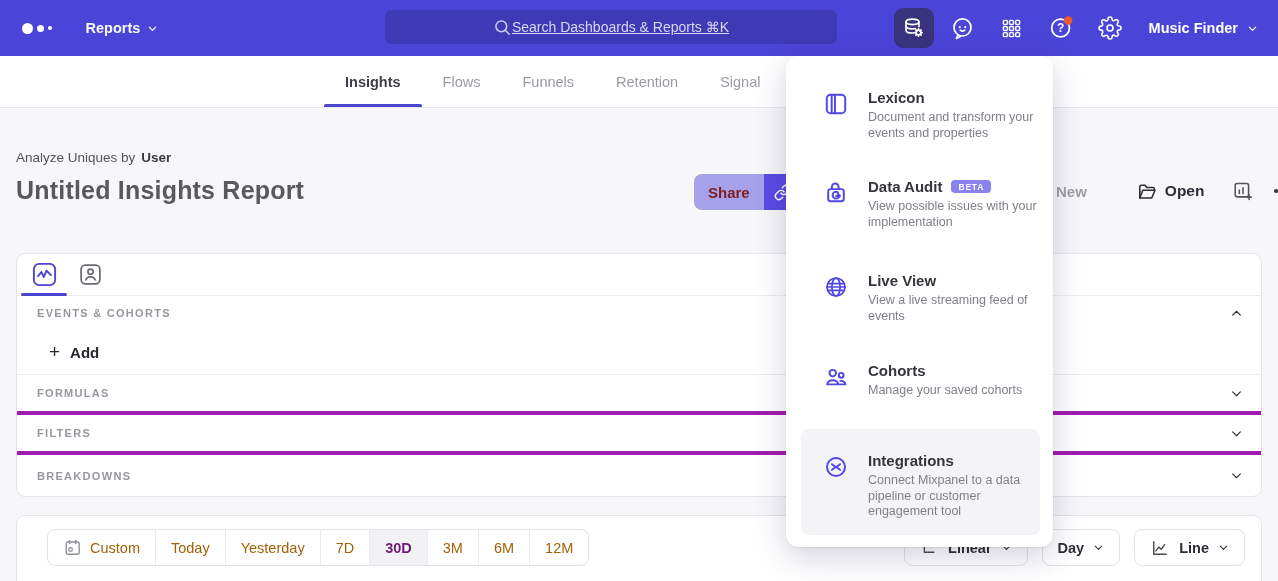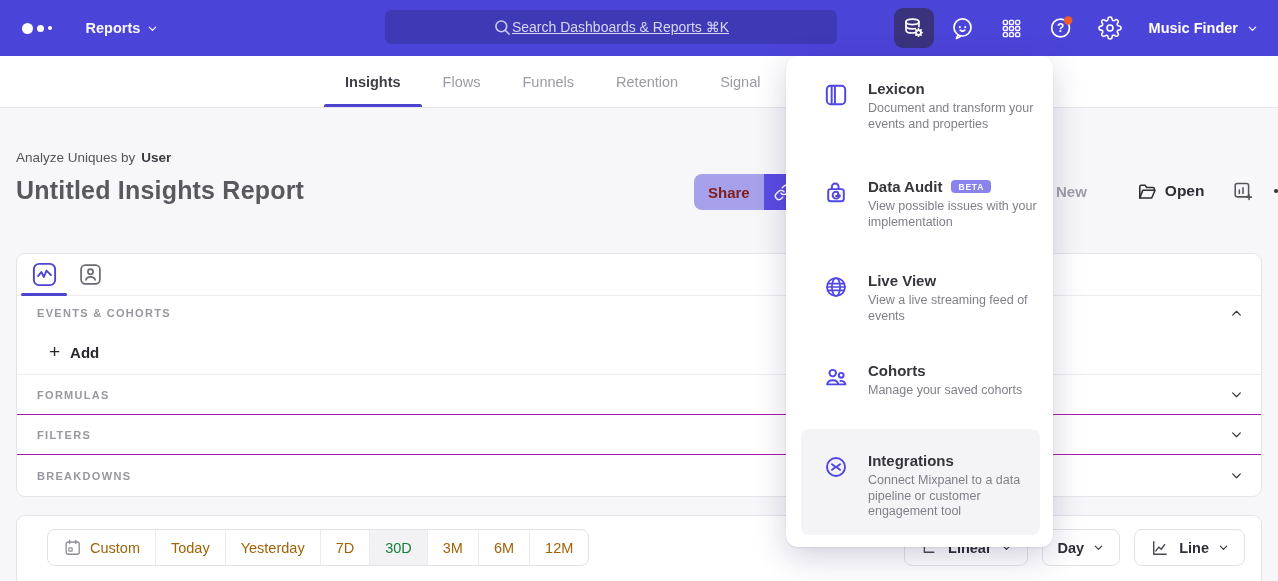--- a/index.html
+++ b/index.html
@@ -59,38 +59,38 @@
   .act-open { display:flex; align-items:center; gap:7px; margin-left:50px; color:#2F2D35; font-size:15.5px; font-weight:600; cursor:pointer;}
   .act-board { margin-left:28px; cursor:pointer; display:flex;}
   .act-more { margin-left:18px; cursor:pointer; display:flex;}
 
   
   .card { position:absolute; left:16px; width:1246px; background:#fff; border:1px solid #E5E4E9; border-radius:9px; z-index:3; }
   .builder { top:253px; height:244px; }
   .b-tabs { height:42px; border-bottom:1px solid #ECEBEF; display:flex; align-items:center; padding-left:14px; gap:20px; position:relative; }
   .b-tab { width:26px; height:26px; display:flex; align-items:center; justify-content:center; cursor:pointer; }
   .b-underline { position:absolute; left:4px; bottom:-1px; width:46px; height:3px; background:#4C43CF; border-radius:2px; }
-  .b-row { position:relative; display:flex; align-items:center; border-bottom:1px solid #a21caf; cursor:pointer;}
+  .b-row { position:relative; display:flex; align-items:center; border-bottom:4px solid #a21caf; cursor:pointer;}
   .b-row:last-child { border-bottom:none; }
   .sec-label { font-size:11px; font-weight:700; letter-spacing:1.3px; color:#98979F; margin-left:20px; }
   .b-chev { position:absolute; right:18px; display:flex; color:#3A3940; }
   .row-events { height:34px; border-bottom:none; }
   .row-add { height:45px; border-bottom:1px solid #ECEBEF;}
   .add-btn { display:flex; align-items:center; gap:10px; margin-left:32px; font-size:15px; font-weight:600; color:#28262E; cursor:pointer; }
   .plus { font-size:19px; font-weight:400; line-height:1; color:#28262E; margin-top:-2px;}
   .row-40 { height:40px; }
   .row-41 { height:41px; }
 
   
   .timecard { top:515px; height:80px; border-radius:9px; }
   .time-inner { position:relative; height:100%; display:flex; align-items:flex-start; padding:13px 16px 0 30px; }
   .seg { display:flex; align-items:stretch; height:37px; border:1px solid #E3E2E7; border-radius:8px; overflow:hidden; background:#fff;}
   .seg-cell { display:flex; align-items:center; gap:8px; padding:0 15px; font-size:14.5px; color:#a16207; border-right:1px solid #EBEAEF; cursor:pointer; white-space:nowrap;}
   .seg-cell:last-child { border-right:none; }
-  .seg-cell.active { background:#F2F1F4; color:#15803d; font-weight:400; }
+  .seg-cell.active { background:#F2F1F4; color:#701a75; font-weight:700; }
   .btn {
     display:flex; align-items:center; gap:9px; height:37px; padding:0 15px;
     border:1px solid #E3E2E7; border-radius:8px; background:#fff;
     font-size:14.5px; font-weight:600; color:#2F2D35; cursor:pointer; white-space:nowrap;
   }
   .compare { margin-left:14px; }
   .time-right { position:absolute; right:16px; top:13px; display:flex; gap:14px; }
   .chev-dark { display:flex; color:#3A3940; }
 
   
@@ -399,21 +399,21 @@
               </svg>
           </span>
         </div>
       </div>
     </div>
   </div>
 
   <div class="panel">
     <div class="highlight-block"></div>
 
-    <div class="menu-item" style="top:24px;">
+    <div class="menu-item" style="top:33px;">
       <span class="mi-icon">
         <svg width="26" height="26" viewBox="0 0 24 24" fill="none" stroke="currentColor" stroke-width="1.8" stroke-linecap="round">
           <rect x="3.5" y="3.5" width="17" height="17" rx="3.5"></rect>
           <line x1="8" y1="4" x2="8" y2="20"></line>
           <line x1="11" y1="4" x2="11" y2="20"></line>
         </svg>
       </span>
       <div class="mi-text">
         <div class="mi-title">
             <span>Lexicon</span>

